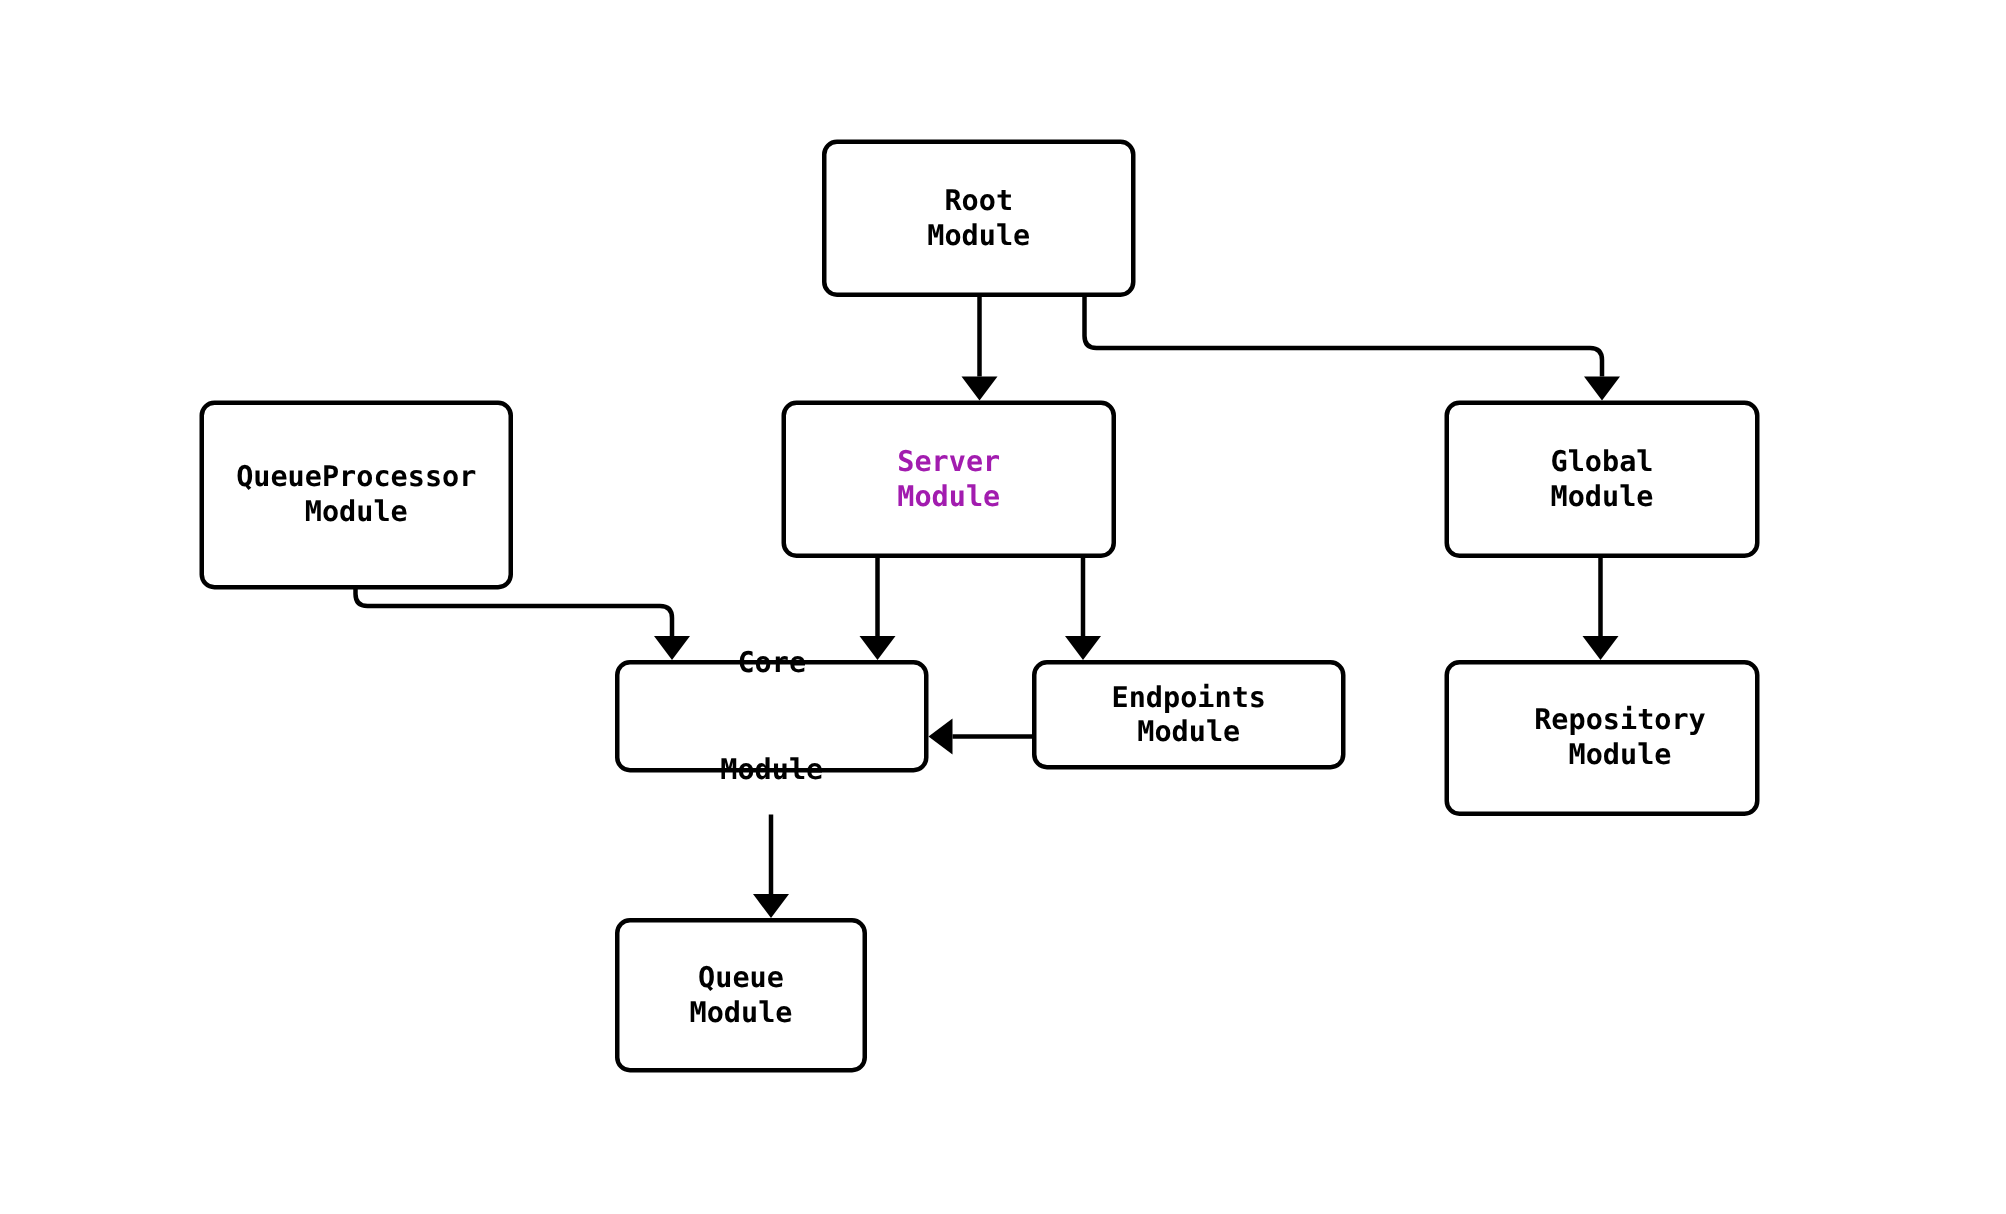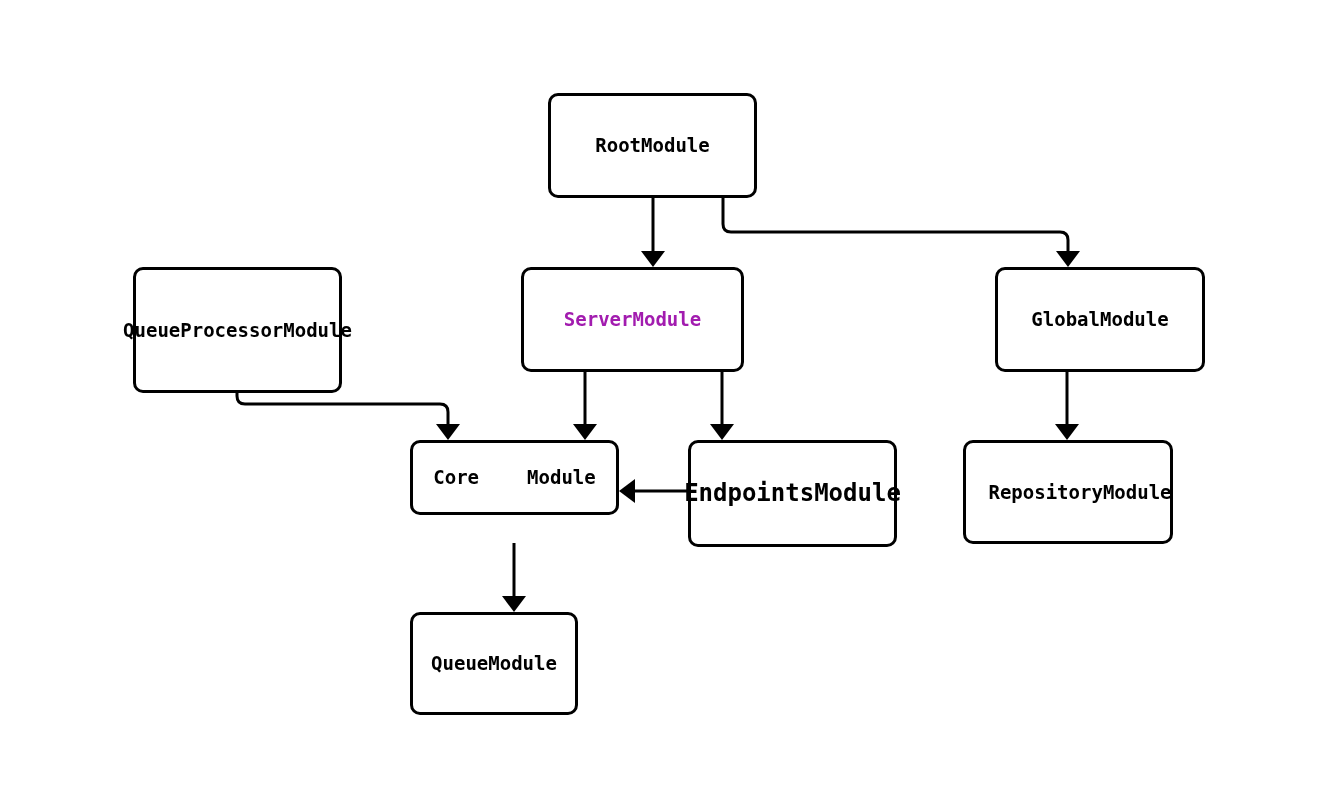--- a/index.html
+++ b/index.html
@@ -24,21 +24,21 @@
     position: absolute;
     left: 0;
     top: 0;
     width: 100%;
     height: 100%;
   }
   .node {
     position: absolute;
     box-sizing: border-box;
     display: flex;
-    flex-direction: row;
+    flex-direction: column;
     align-items: center;
     justify-content: center;
     text-align: right;
     font-weight: bold;
     font-size: 19px;
     line-height: 23px;
     letter-spacing: 0;
   }
   .node-label-line {
     white-space: pre;
@@ -72,29 +72,29 @@
         <div class="node-label-line">Module</div>
       </div>
       <div class="node" style="left: 133px; top: 267px; width: 209px; height: 126px; background: rgb(255, 255, 255); border: 3px solid rgb(0, 0, 0); border-radius: 10px; color: rgb(0, 0, 0); font-size: 19px; line-height: 23px;">
         <div class="node-label-line">QueueProcessor</div>
         <div class="node-label-line">Module</div>
       </div>
       <div class="node" style="left: 521px; top: 267px; width: 223px; height: 105px; background: rgb(255, 255, 255); border: 3px solid rgb(0, 0, 0); border-radius: 10px; color: #a21caf; font-size: 19px; line-height: 23px;">
         <div class="node-label-line">Server</div>
         <div class="node-label-line">Module</div>
       </div>
-      <div class="node" style="left: 963px; top: 267px; width: 210px; height: 105px; background: rgb(255, 255, 255); border: 3px solid rgb(0, 0, 0); border-radius: 10px; color: rgb(0, 0, 0); font-size: 19px; line-height: 23px; margin-left: 32px;">
+      <div class="node" style="left: 963px; top: 267px; width: 210px; height: 105px; background: rgb(255, 255, 255); border: 3px solid rgb(0, 0, 0); border-radius: 10px; color: rgb(0, 0, 0); font-size: 19px; line-height: 23px;">
         <div class="node-label-line">Global</div>
         <div class="node-label-line">Module</div>
       </div>
       <div class="node" style="left: 410px; top: 440px; width: 209px; height: 75px; background: rgb(255, 255, 255); border: 3px solid rgb(0, 0, 0); border-radius: 10px; color: rgb(0, 0, 0); font-size: 19px; line-height: 23px; gap: 48px;">
         <div class="node-label-line">Core</div>
         <div class="node-label-line">Module</div>
       </div>
-      <div class="node" style="left: 688px; top: 440px; width: 209px; height: 107px; background: rgb(255, 255, 255); border: 3px solid rgb(0, 0, 0); border-radius: 10px; color: rgb(0, 0, 0); font-size: 24px; line-height: 23px;">
+      <div class="node" style="left: 688px; top: 440px; width: 209px; height: 73px; background: rgb(255, 255, 255); border: 3px solid rgb(0, 0, 0); border-radius: 10px; color: rgb(0, 0, 0); font-size: 19px; line-height: 23px;">
         <div class="node-label-line">Endpoints</div>
         <div class="node-label-line">Module</div>
       </div>
       <div class="node" style="left: 963px; top: 440px; width: 210px; height: 104px; background: rgb(255, 255, 255); border: 3px solid rgb(0, 0, 0); border-radius: 10px; color: rgb(0, 0, 0); font-size: 19px; line-height: 23px; padding-left: 24px;">
         <div class="node-label-line">Repository</div>
         <div class="node-label-line">Module</div>
       </div>
       <div class="node" style="left: 410px; top: 612px; width: 168px; height: 103px; background: rgb(255, 255, 255); border: 3px solid rgb(0, 0, 0); border-radius: 10px; color: rgb(0, 0, 0); font-size: 19px; line-height: 23px;">
         <div class="node-label-line">Queue</div>
         <div class="node-label-line">Module</div>

